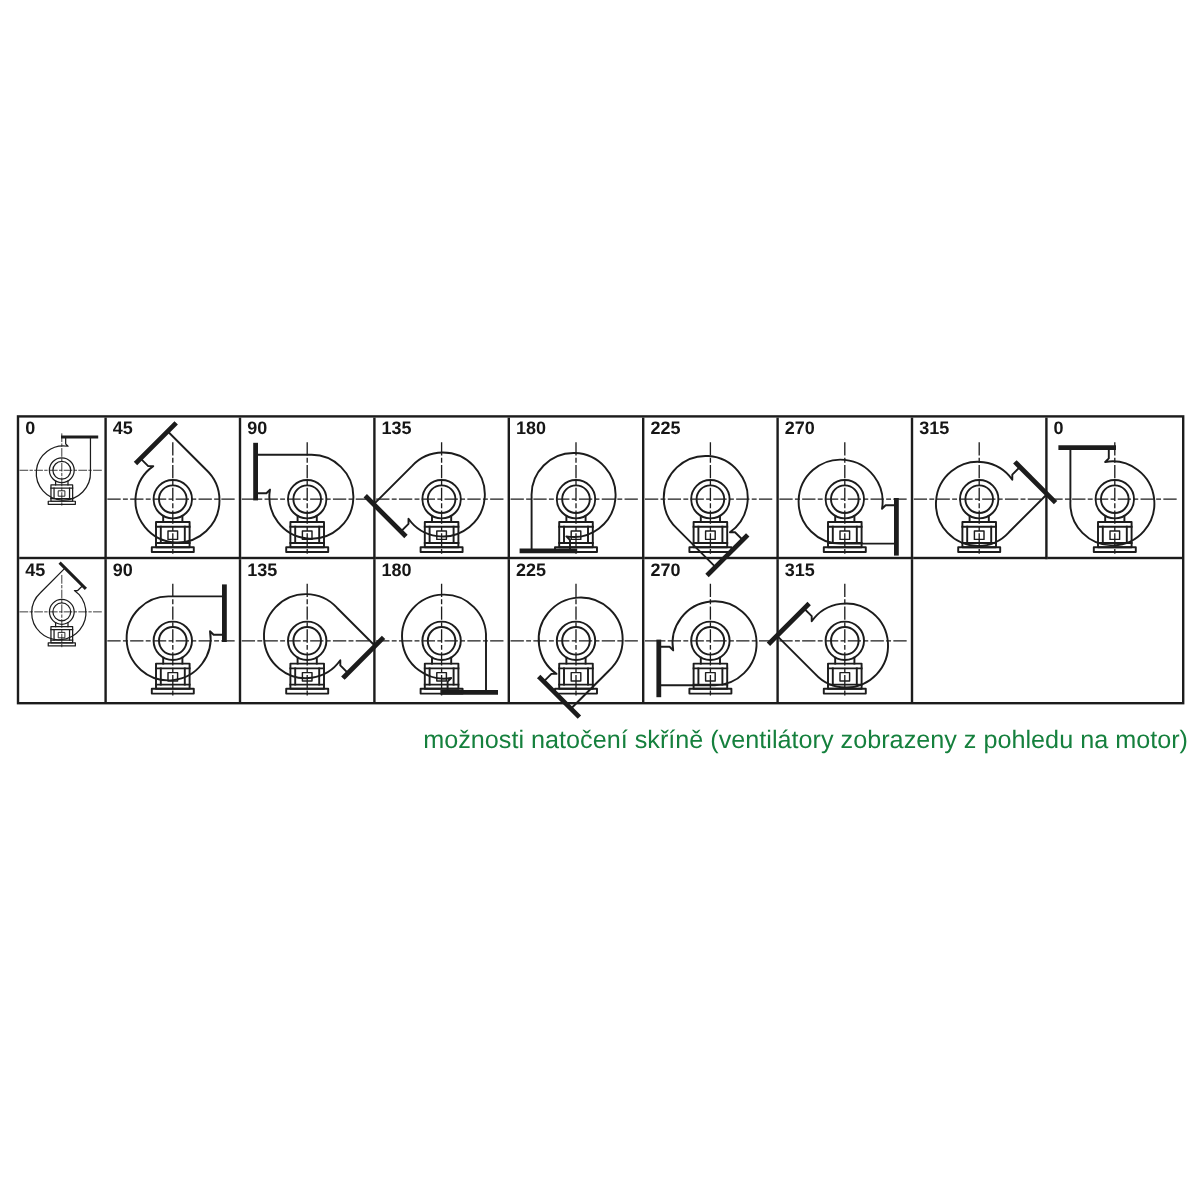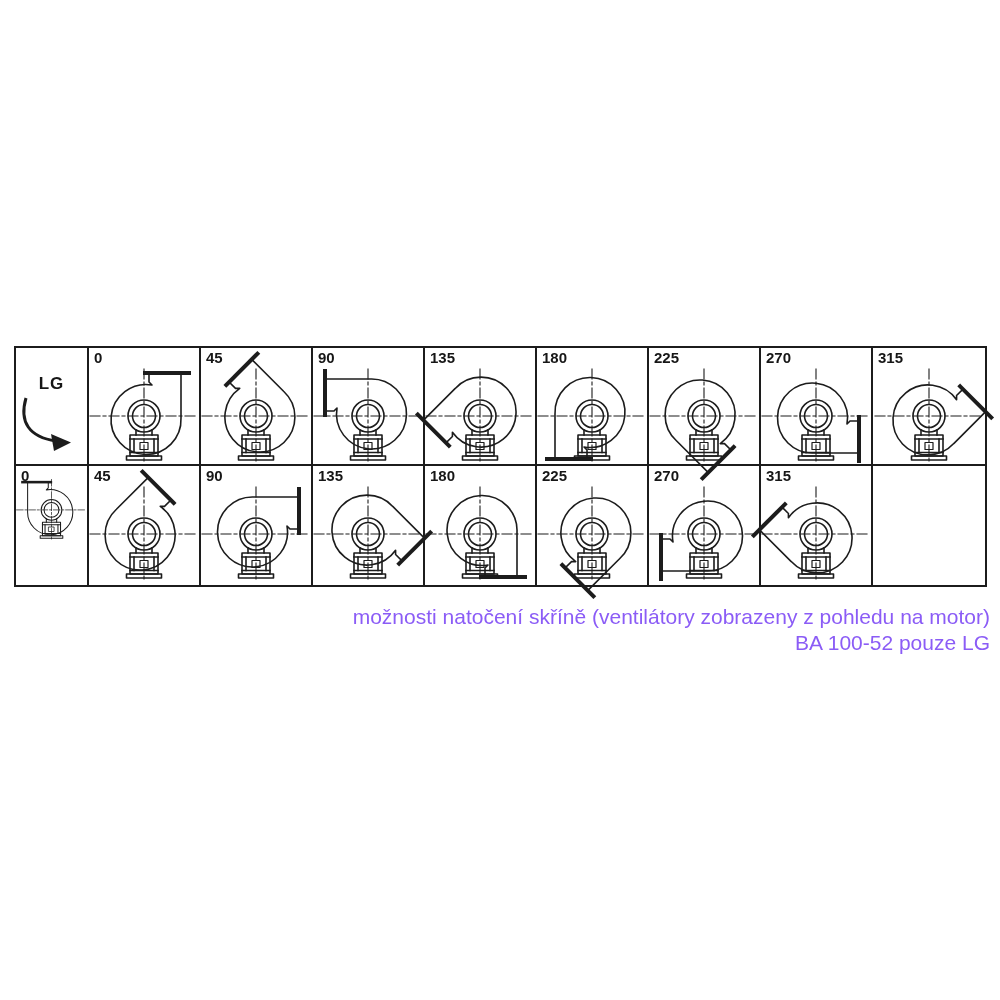--- a/index.html
+++ b/index.html
@@ -18,34 +18,27 @@
 
   .hdr-label{margin-top:26px;text-align:center;font-size:17px;font-weight:700;
              letter-spacing:1px;}
   .arrow{position:absolute;left:0;top:0;width:71px;height:112px;}
 
   .angle{position:absolute;top:1px;left:5px;font-size:15px;font-weight:700;z-index:2;}
   .fan-svg{position:absolute;left:0;top:0;width:100%;height:100%;overflow:visible;}
 
   
   .caption{position:absolute;top:604px;right:10px;text-align:right;
-           font-size:21px;line-height:26px;color:#8b5cf6;}
+           font-size:21px;line-height:26px;color:#15803d;}
 </style>
 </head>
 <body>
 
 <div class="tbl" id="tbl">
 
-<div class="cell hdr" id="hdr-lg">
-    <div class="hdr-label">LG</div>
-    <svg class="arrow" viewBox="0 0 71 112">
-      <path d="M10,50 C3,74 13,89 40,93" fill="none" stroke="#1c1c1c" stroke-width="3"></path>
-      <polygon points="55,94.5 35,86 38,103" fill="#1c1c1c"></polygon>
-    </svg>
-  </div>
     <div class="cell fan">
       <div class="angle">0</div>
   <svg class="fan-svg" viewBox="-55 -68 110 116" preserveAspectRatio="xMidYMin meet" overflow="visible">
     <g fill="none" stroke="#1c1c1c" stroke-width="1.6" stroke-linejoin="round" stroke-linecap="square">
       <path stroke-width="1.1" stroke-dasharray="10,3,3,3" d="M-54,0 H54 M0,-47 V46"></path>
       <g transform="rotate(0)">
         <path d="M5,-42 V-34 L8,-31 A35,35 0 1 0 37,2 V-42"></path>
         <path stroke-width="4" d="M1,-43 H45"></path>
       </g>
       <circle r="16"></circle>
@@ -388,14 +381,13 @@
         <rect x="-4" y="26.5" width="8" height="7" stroke-width="1.2"></rect>
         <rect x="-17.5" y="40" width="35" height="4"></rect>
       </g>
     </g>
   </svg>
     </div>
   </div>
 
 <div class="caption">
   <div>možnosti natočení skříně (ventilátory zobrazeny z pohledu na motor)</div>
-  <div>BA 100-52 pouze LG</div>
 </div>
 
 </body></html>

